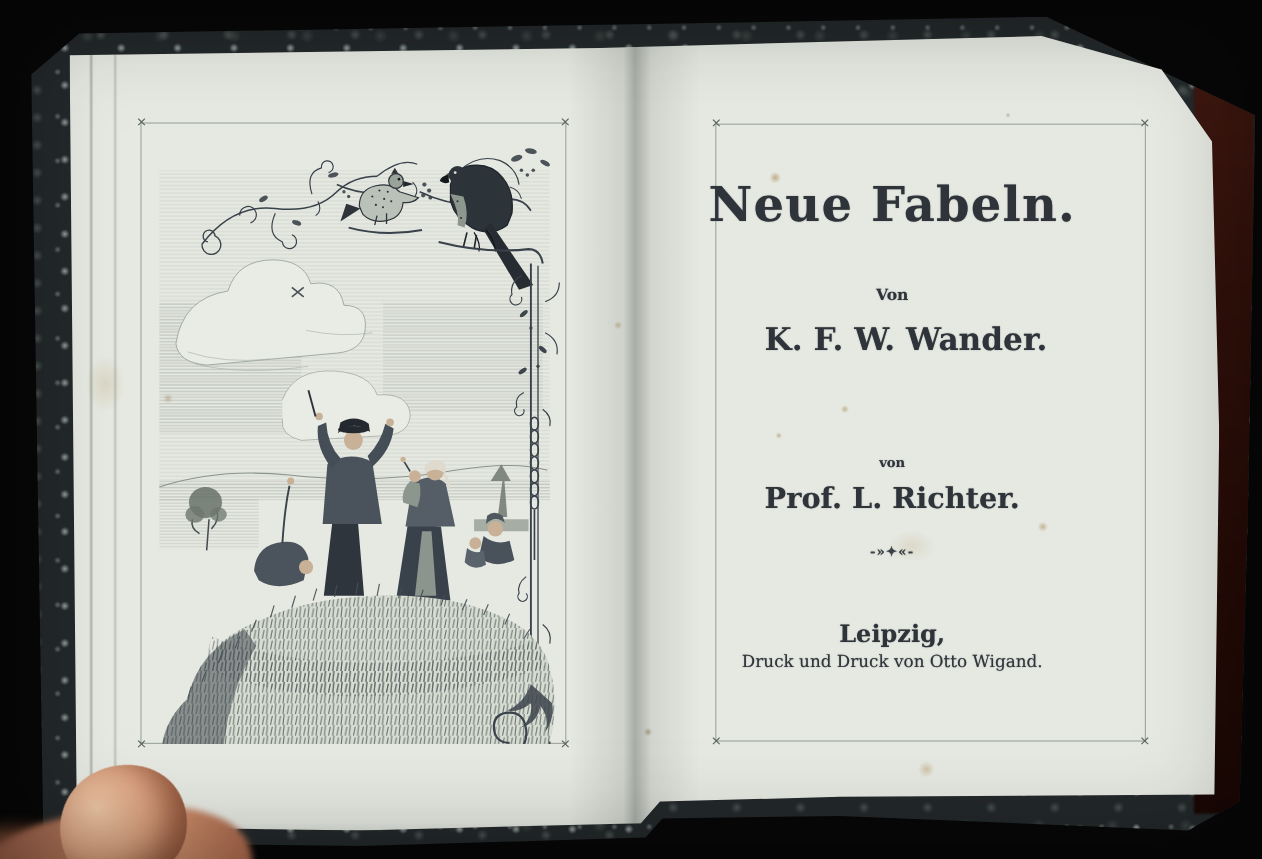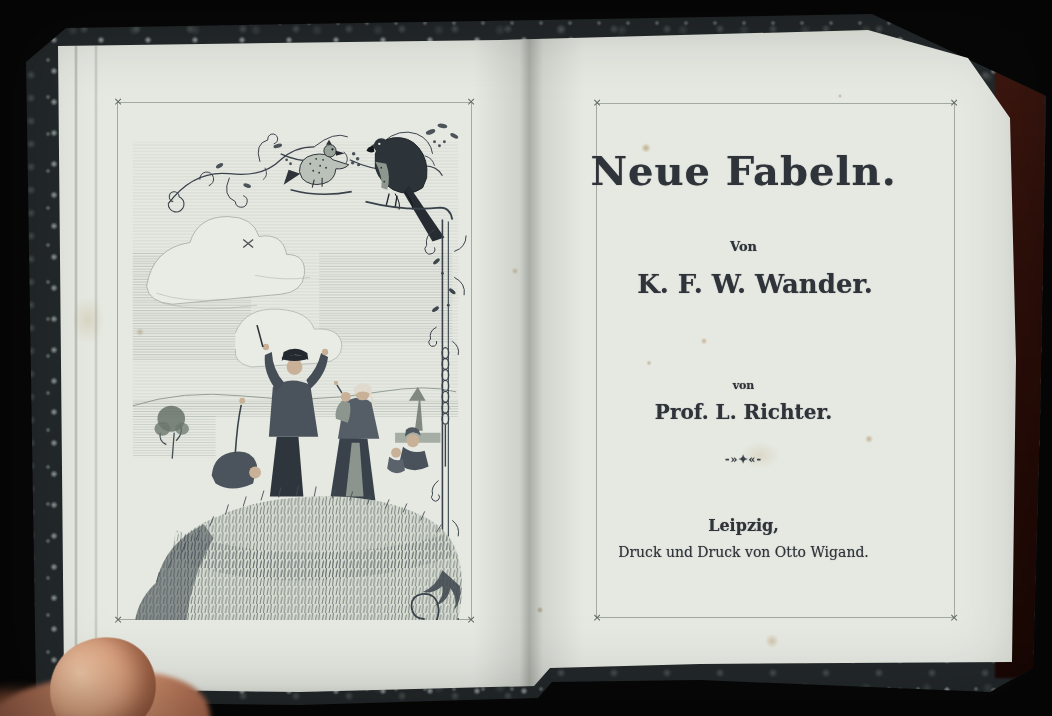--- a/index.html
+++ b/index.html
@@ -76,23 +76,23 @@
 
   
   .title-page{left:564px;top:103px;width:359px;height:368px;color:#2f343a;}
   .title-page > div{left:0;width:100%;text-align:center;white-space:nowrap;
                     text-shadow:0 0 1px rgba(47,52,58,.55);}
   .t-title{top:44px;font-size:40px;font-weight:bold;letter-spacing:1px;}
   .t-von{top:136px;font-size:13px;font-weight:bold;}
   .t-author{top:166px;font-size:26px;font-weight:bold;padding-left:23px;}
   .t-mit{top:240px;font-size:17px;font-weight:bold;letter-spacing:1px;}
   .t-by{top:276px;font-size:11px;font-weight:bold;}
-  .t-illustrator{top:297px;font-size:20px;font-weight:bold;}
+  .t-illustrator{top:297px;font-size:24px;font-weight:bold;}
   .t-ornament{top:350px;font-size:11px;font-weight:bold;letter-spacing:1px;color:#3a4046;}
-  .t-city{top:413px;font-size:16px;font-weight:bold;}
+  .t-city{top:413px;font-size:20px;font-weight:bold;}
   .t-publisher{top:441px;font-size:14px;}
   .t-year{top:466px;font-size:16px;font-weight:bold;letter-spacing:1px;}
 
   
   .finger-tip{left:48px;top:638px;width:108px;height:98px;
     background:radial-gradient(ellipse at 38% 28%, #eec6a6 0%, #dba381 40%, #bd7f5f 72%, #9a5f46 100%);
     border-radius:48% 52% 42% 58% / 55% 50% 50% 45%;
     transform:rotate(-28deg);filter:blur(.6px);
     box-shadow:inset -10px -12px 20px rgba(90,38,20,.4);}
   .finger-body{left:-40px;top:676px;width:250px;height:100px;

